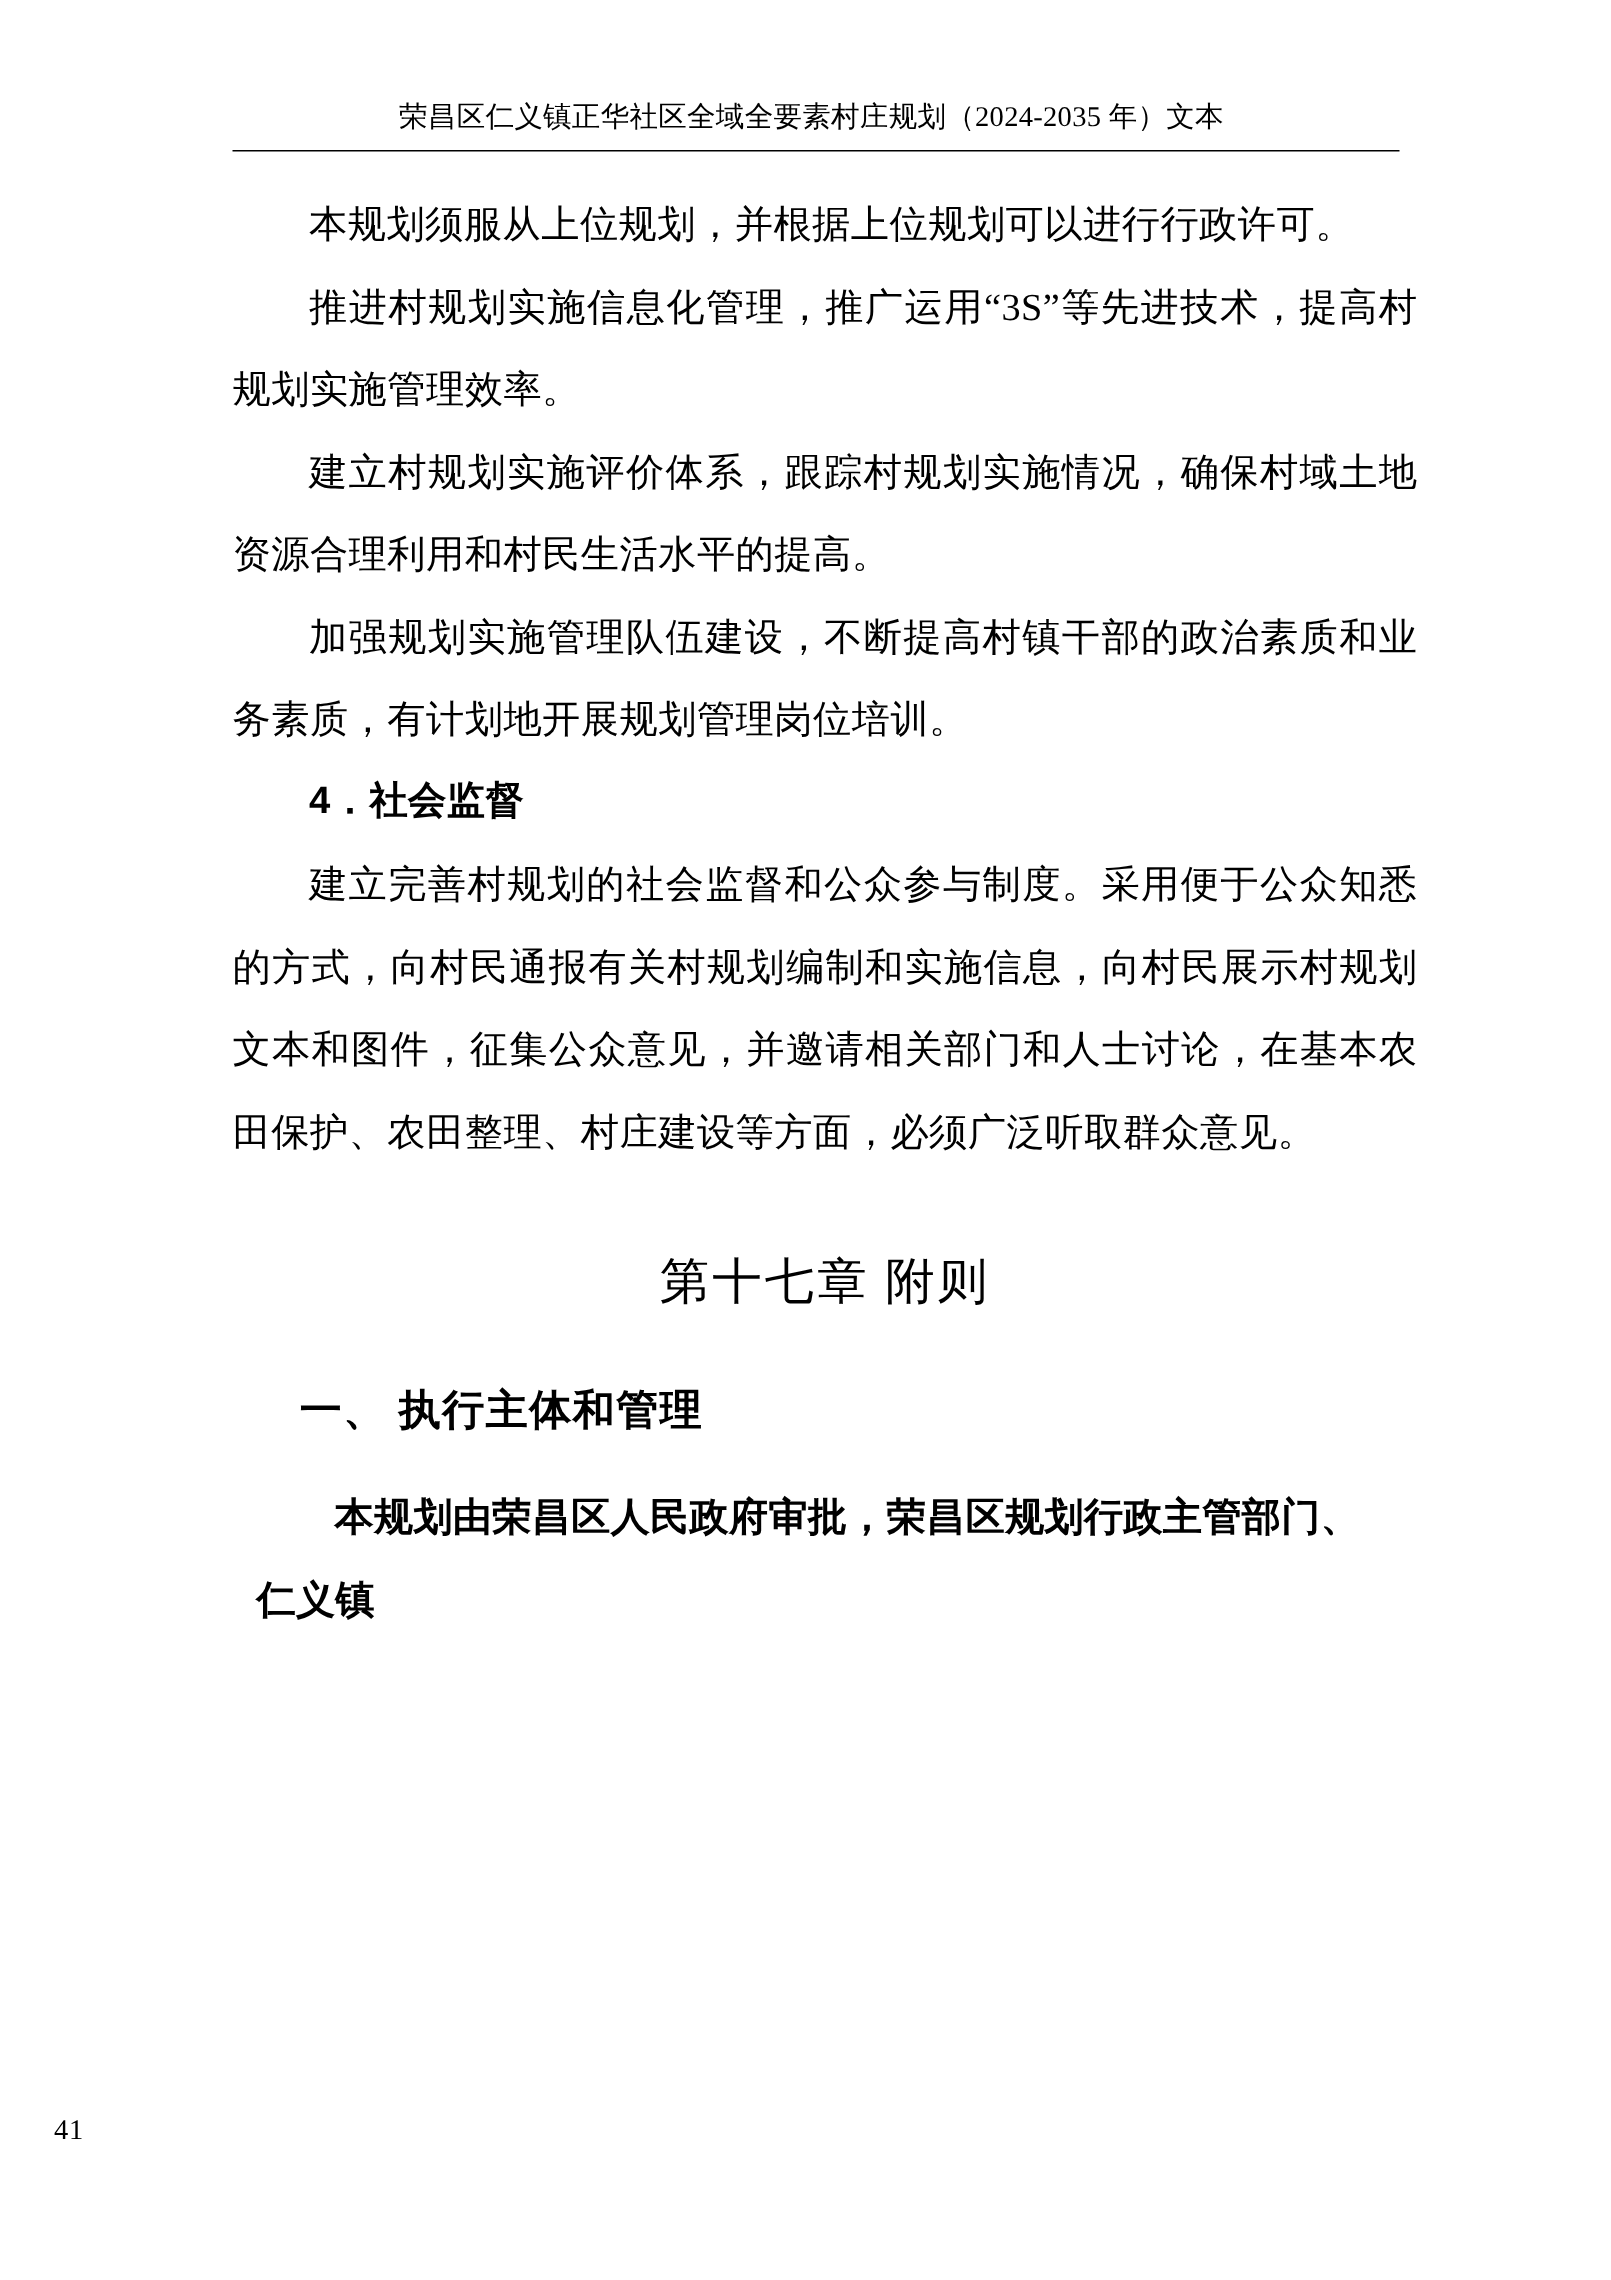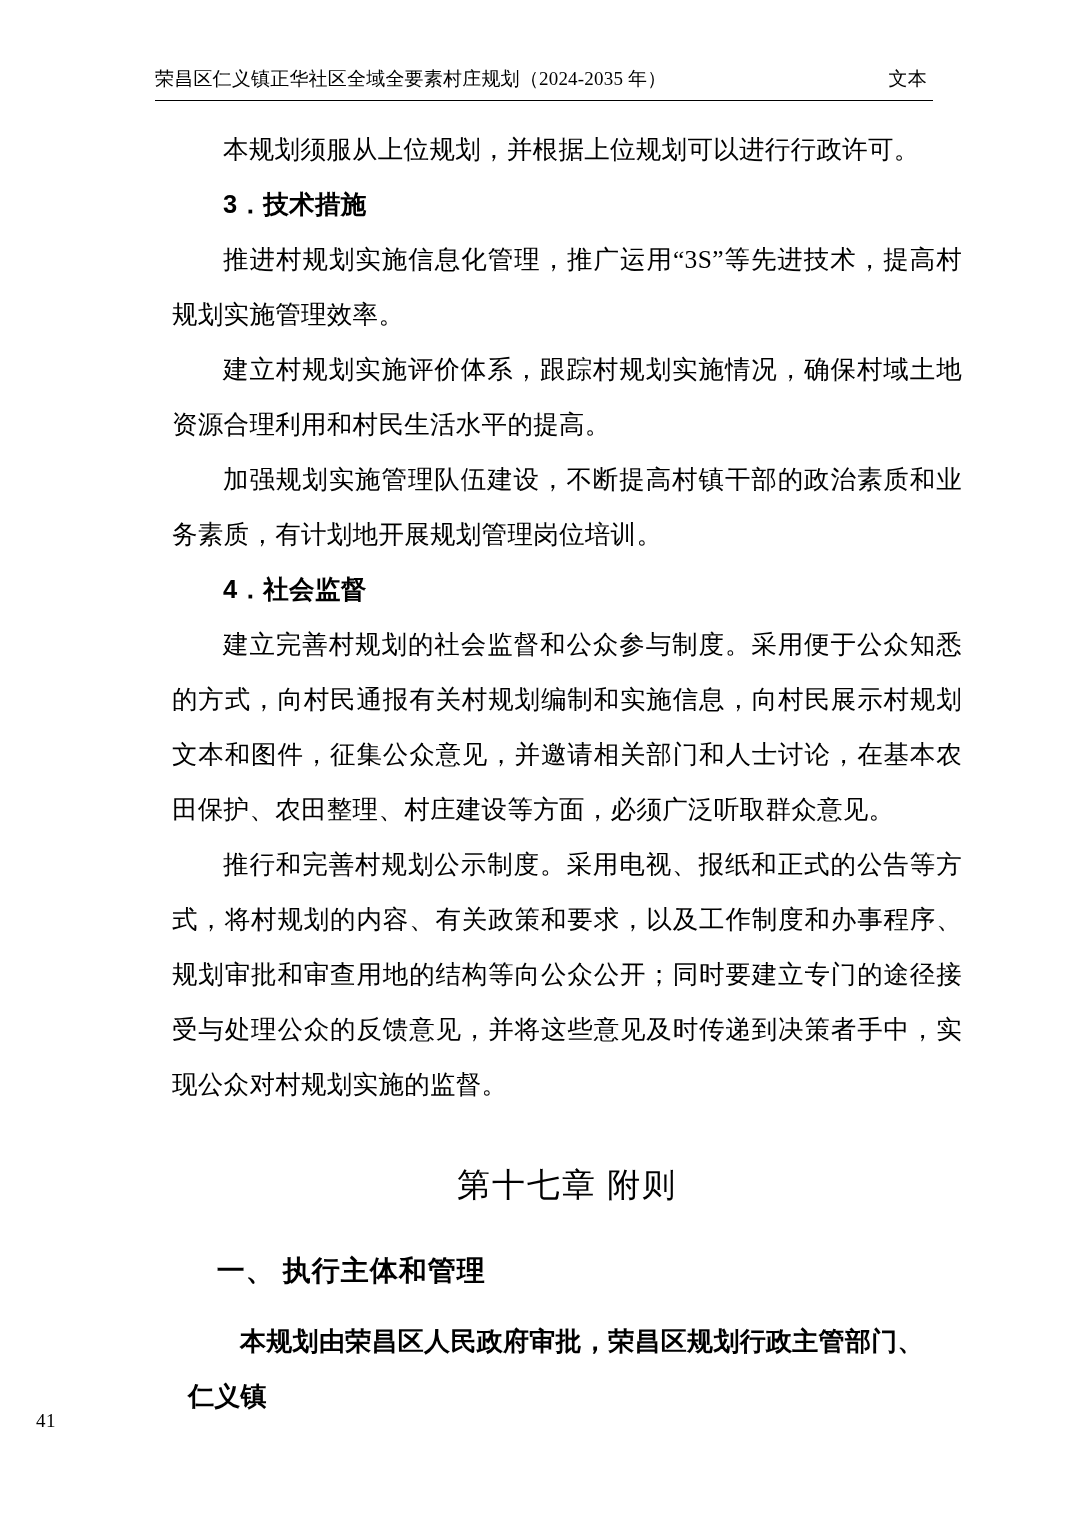--- a/index.html
+++ b/index.html
@@ -21,40 +21,40 @@
     height: 1520px;
     box-sizing: border-box;
     padding: 0;
   }
   .header {
     position: absolute;
     top: 68px;
     left: 155px;
     width: 778px;
     display: flex;
-    justify-content: space-between;
+    justify-content: center;
     align-items: flex-end;
     font-size: 19px;
     line-height: 1.2;
     padding-bottom: 9px;
     border-bottom: 1.5px solid #000;
   }
   .header-left {
     letter-spacing: 0.2px;
     white-space: nowrap;
   }
   .header-right {
     letter-spacing: 0.2px;
     white-space: nowrap;
     padding-right: 6px;
   }
   .content {
     position: absolute;
     top: 122px;
-    left: 172px;
+    left: 155px;
     width: 790px;
   }
   p.body-text {
     margin: 0 0 0 0;
     font-size: 25.5px;
     line-height: 55px;
     text-align: justify;
     text-justify: inter-ideograph;
     text-indent: 2em;
     letter-spacing: 0.3px;
@@ -110,33 +110,31 @@
 
   <div class="header">
     <span class="header-left">荣昌区仁义镇正华社区全域全要素村庄规划（2024-2035 年）</span>
     <span class="header-right">文本</span>
   </div>
 
   <div class="content">
 
     <p class="body-text">本规划须服从上位规划，并根据上位规划可以进行行政许可。</p>
 
-    <p class="heading-num">3．技术措施</p>
 
     <p class="body-text">推进村规划实施信息化管理，推广运用“3S”等先进技术，提高村规划实施管理效率。</p>
 
     <p class="body-text">建立村规划实施评价体系，跟踪村规划实施情况，确保村域土地资源合理利用和村民生活水平的提高。</p>
 
     <p class="body-text">加强规划实施管理队伍建设，不断提高村镇干部的政治素质和业务素质，有计划地开展规划管理岗位培训。</p>
 
     <p class="heading-num">4．社会监督</p>
 
     <p class="body-text">建立完善村规划的社会监督和公众参与制度。采用便于公众知悉的方式，向村民通报有关村规划编制和实施信息，向村民展示村规划文本和图件，征集公众意见，并邀请相关部门和人士讨论，在基本农田保护、农田整理、村庄建设等方面，必须广泛听取群众意见。</p>
 
-    <p class="body-text">推行和完善村规划公示制度。采用电视、报纸和正式的公告等方式，将村规划的内容、有关政策和要求，以及工作制度和办事程序、规划审批和审查用地的结构等向公众公开；同时要建立专门的途径接受与处理公众的反馈意见，并将这些意见及时传递到决策者手中，实现公众对村规划实施的监督。</p>
 
     <h1 class="chapter-title">第十七章  附则</h1>
 
     <h2 class="section-title">一、  执行主体和管理</h2>
 
     <p class="section-body">本规划由荣昌区人民政府审批，荣昌区规划行政主管部门、仁义镇</p>
 
   </div>
 
   <div class="page-number">41</div>

